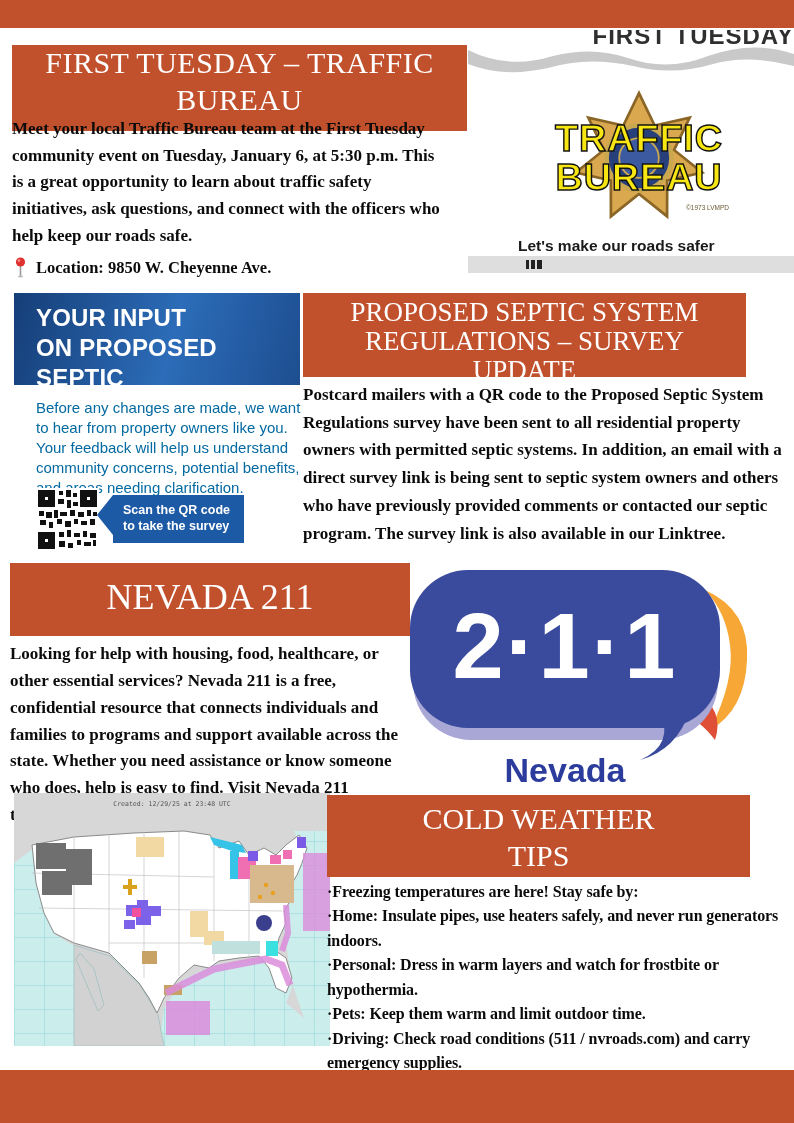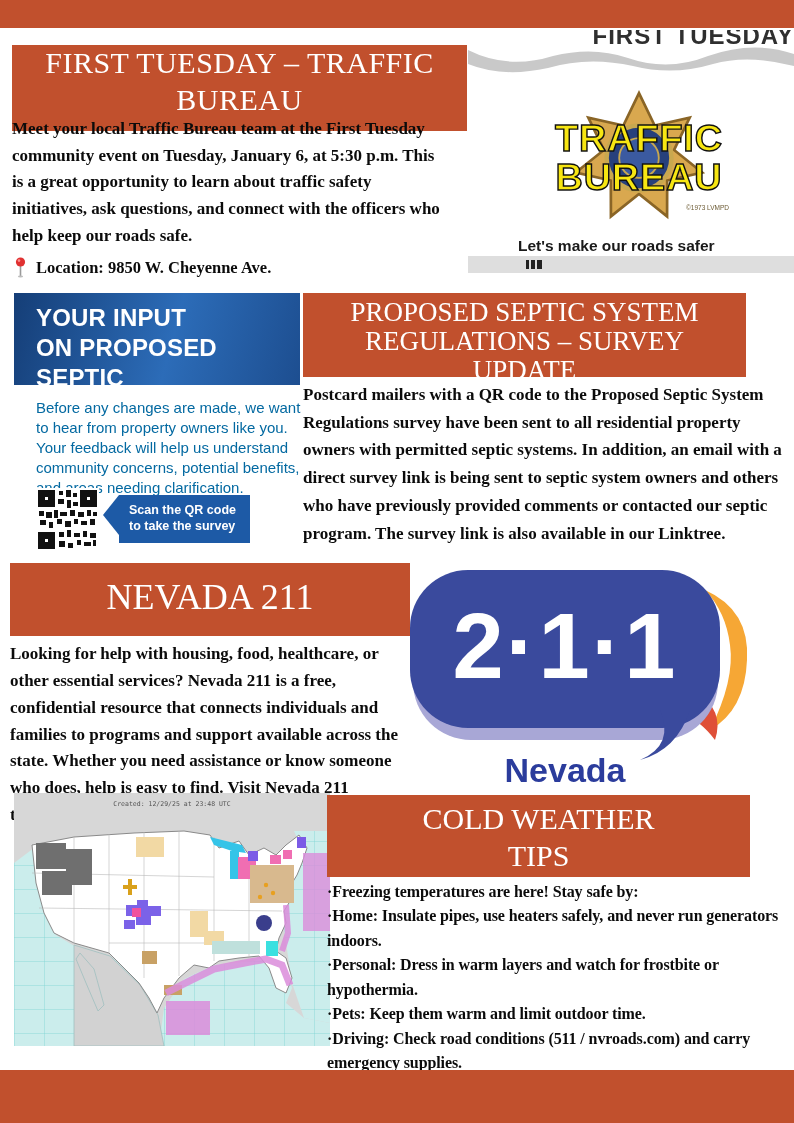--- a/index.html
+++ b/index.html
@@ -36,21 +36,21 @@
   .footer-glyph { width:16px; height:9px; background:
       linear-gradient(90deg,#222 0 3px,transparent 3px 5px,#222 5px 9px,transparent 9px 11px,#222 11px 16px); }
 
   
   #input-banner { left:14px; top:293px; width:286px; height:92px;
       background:linear-gradient(105deg,#153E77 0%, #2C6CB8 55%, #1D4E90 100%);
       color:#fff; font-family:"Liberation Sans", sans-serif; font-weight:bold;
       font-size:24px; line-height:1.24; padding:10px 12px 0 22px; letter-spacing:.2px; }
   #input-para { left:36px; top:398px; width:268px; color:#0369a1;
       font-family:"Liberation Sans", sans-serif; font-size:15px; line-height:1.33; }
-  #qr-row { left:36px; top:486px; width:260px; height:66px; display:flex; align-items:center; gap:20px; }
+  #qr-row { left:36px; top:486px; width:260px; height:66px; display:flex; align-items:center; gap:14px; }
   #qr-tag { position:relative; background:#1D5AA6; color:#fff; font-family:"Liberation Sans", sans-serif;
             font-weight:bold; font-size:12.5px; line-height:1.25; padding:8px 14px 8px 10px; }
   #qr-tag:before { content:""; position:absolute; left:-16px; top:0; border-top:20px solid transparent;
             border-bottom:20px solid transparent; border-right:16px solid #1D5AA6; }
   #s2-header { left:303px; top:293px; width:443px; height:84px; font-size:27px; line-height:1.07; padding-top:5px; }
   #s2-body   { left:303px; top:381px; width:489px; font-size:17px; line-height:1.63; }
 
   
   #s3-header { left:10px; top:563px; width:400px; height:73px; font-size:36px; line-height:1.9; }
   #s3-body   { left:10px; top:641px; width:397px; font-size:17px; line-height:1.58; }

